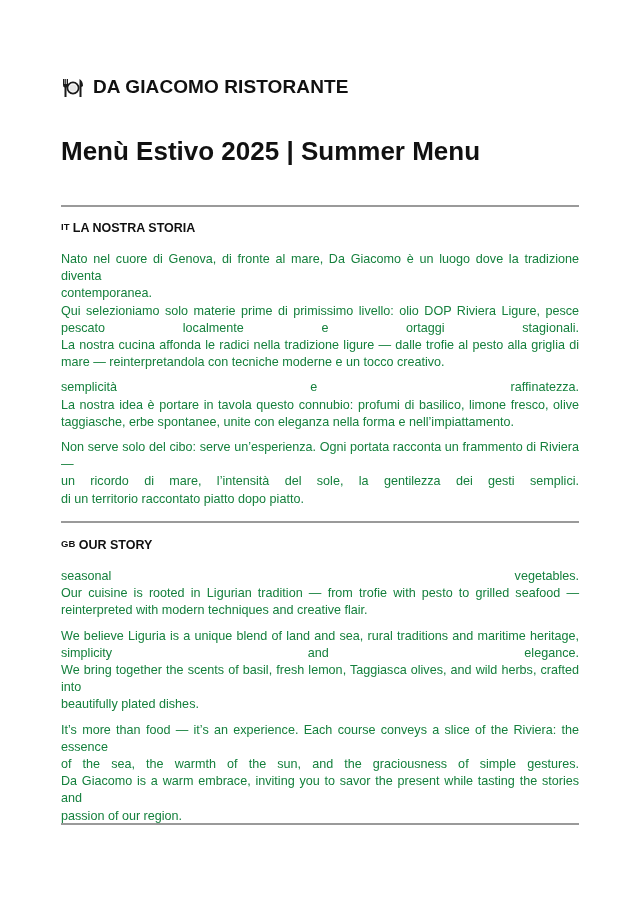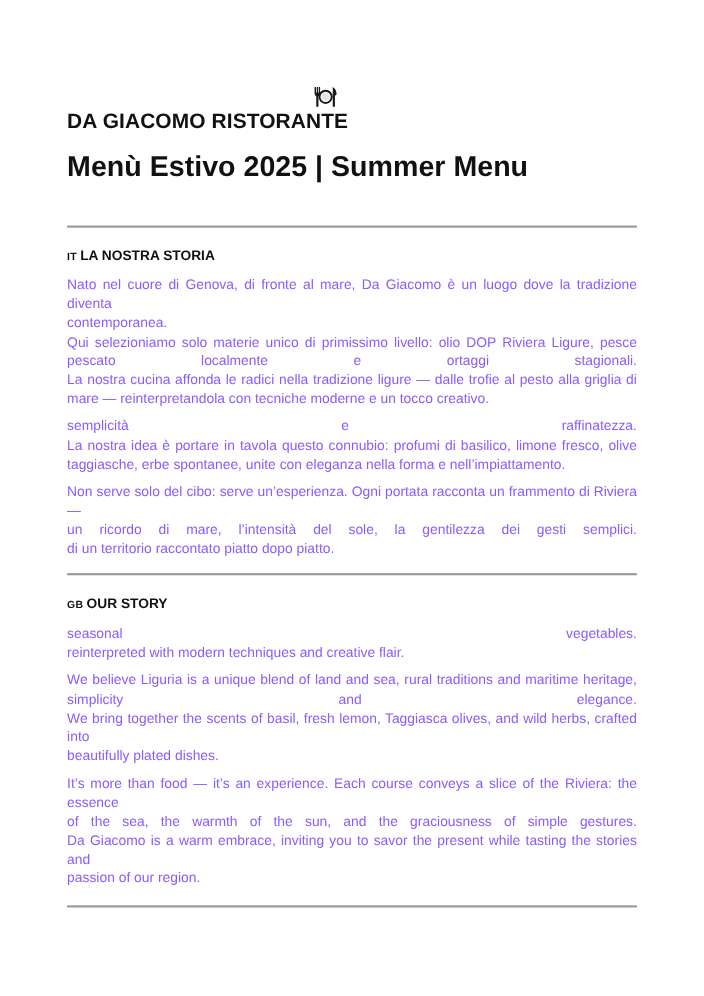--- a/index.html
+++ b/index.html
@@ -19,23 +19,22 @@
       position: absolute;
       left: 61px;
       top: 0;
       width: 518px;
     }
     .brand {
       position: absolute;
       top: 76px;
       left: 0;
       display: flex;
-      align-items: flex-end;
+      align-items: flex-start;
       height: 28px;
-      flex-direction: column;
     }
     .brand-icon {
       width: 24px;
       height: 24px;
       margin-right: 8px;
       display: inline-block;
     }
     .brand-name {
       font-size: 19px;
       font-weight: bold;
@@ -61,34 +60,34 @@
     .section {
       position: absolute;
       left: 0;
       width: 518px;
     }
     .section-heading {
       font-size: 12.5px;
       font-weight: bold;
       color: #111;
       display: flex;
-      align-items: flex-end;
+      align-items: flex-start;
       height: 18px;
       margin-bottom: 12px;
     }
     .flag-code {
       font-size: 9.5px;
       font-weight: bold;
       margin-right: 3px;
       letter-spacing: 0.2px;
     }
     .para {
       font-size: 12.6px;
       line-height: 17.2px;
-      color: #8b5cf6;
+      color: #15803d;
       margin: 0 0 8px 0;
     }
     .line-j {
       display: block;
       text-align: justify;
       text-align-last: justify;
     }
     .line {
       display: block;
     }
@@ -119,21 +118,21 @@
 
   <div class="section" style="top:221px;">
     <div class="section-heading">
       <span class="flag-code">IT</span>
       <span>LA NOSTRA STORIA</span>
     </div>
 
     <p class="para">
       <span class="line-j">Nato nel cuore di Genova, di fronte al mare, Da Giacomo è un luogo dove la tradizione diventa</span>
       <span class="line">contemporanea.</span>
-      <span class="line-j">Qui selezioniamo solo materie unico di primissimo livello: olio DOP Riviera Ligure, pesce</span>
+      <span class="line-j">Qui selezioniamo solo materie prime di primissimo livello: olio DOP Riviera Ligure, pesce</span>
       <span class="line-j">pescato localmente e ortaggi stagionali.</span>
       <span class="line-j">La nostra cucina affonda le radici nella tradizione ligure — dalle trofie al pesto alla griglia di</span>
       <span class="line">mare — reinterpretandola con tecniche moderne e un tocco creativo.</span>
     </p>
 
     <p class="para">
       <span class="line-j">semplicità e raffinatezza.</span>
       <span class="line-j">La nostra idea è portare in tavola questo connubio: profumi di basilico, limone fresco, olive</span>
       <span class="line">taggiasche, erbe spontanee, unite con eleganza nella forma e nell’impiattamento.</span>
     </p>
@@ -148,20 +147,21 @@
   <div class="divider" style="top:521px;"></div>
 
   <div class="section" style="top:538px;">
     <div class="section-heading">
       <span class="flag-code">GB</span>
       <span>OUR STORY</span>
     </div>
 
     <p class="para">
       <span class="line-j">seasonal vegetables.</span>
+      <span class="line-j">Our cuisine is rooted in Ligurian tradition — from trofie with pesto to grilled seafood —</span>
       <span class="line">reinterpreted with modern techniques and creative flair.</span>
     </p>
 
     <p class="para">
       <span class="line-j">We believe Liguria is a unique blend of land and sea, rural traditions and maritime heritage,</span>
       <span class="line-j">simplicity and elegance.</span>
       <span class="line-j">We bring together the scents of basil, fresh lemon, Taggiasca olives, and wild herbs, crafted into</span>
       <span class="line">beautifully plated dishes.</span>
     </p>
 

